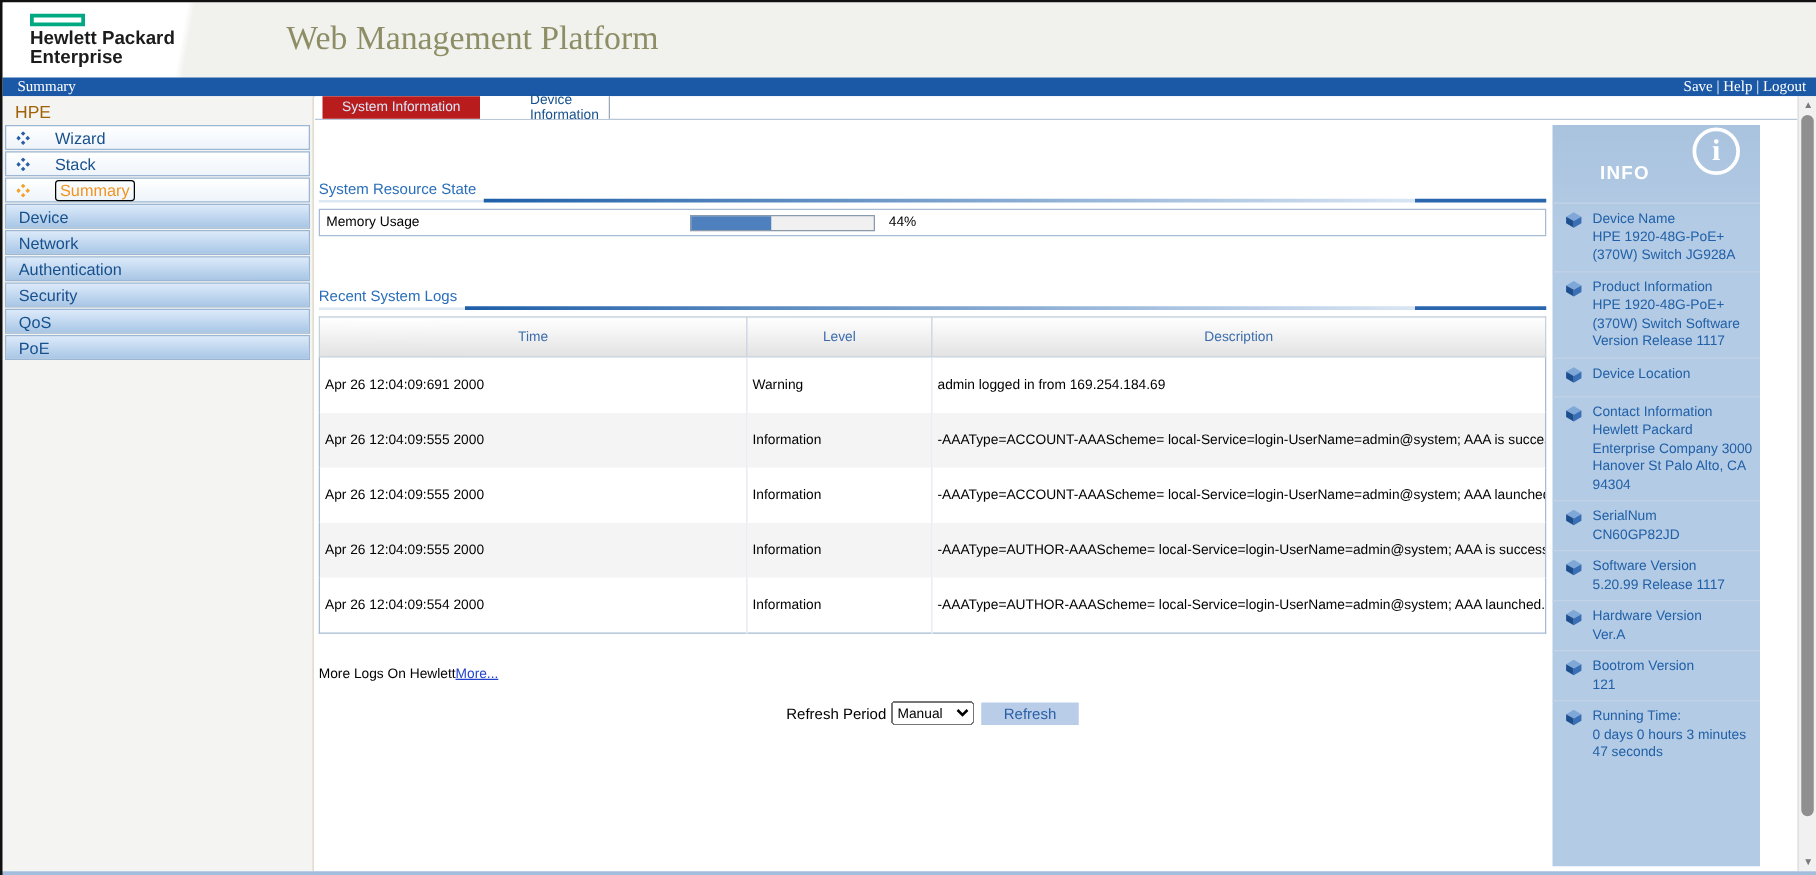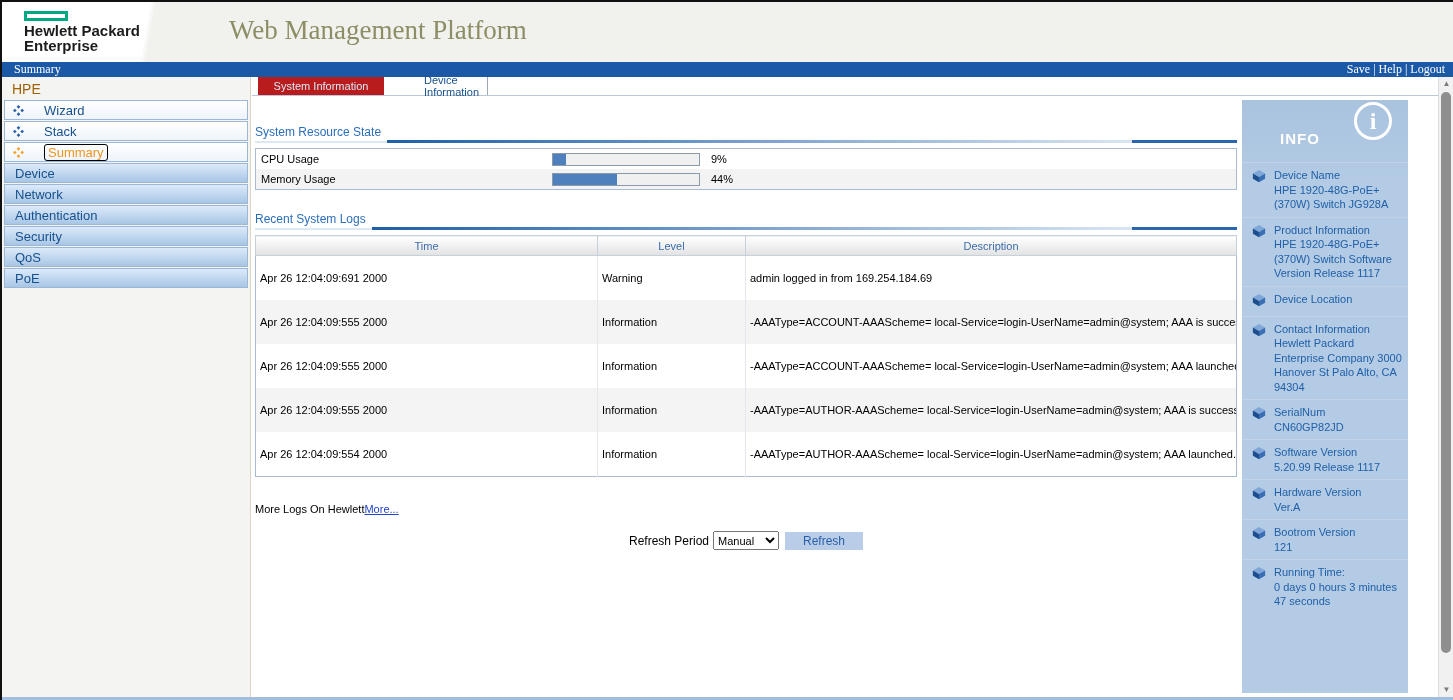--- a/index.html
+++ b/index.html
@@ -53,36 +53,36 @@
 
   
   .tabstrip { height:19px; border-bottom:1px solid #b9c7d9; display:flex; padding-left:6px; }
   .tab { display:flex; align-items:center; justify-content:center; font-size:11px; cursor:pointer; }
   .tab-active { width:126px; background:#b91c1c; color:#d9e9fa; }
   .tab-idle { width:104px; background:#fff; color:#17508c; border-right:1px solid #9aa8b8;padding-left:40px; }
 
   .content { padding:0 3px; }
   .sec-head { display:flex; align-items:flex-end; width:982px; }
   .sec-title { font-size:12px; color:#2a6ebb; padding:0 6px 2px 0; border-bottom:2px solid #dde8f5;
-               white-space:nowrap; }
+               white-space:nowrap;margin-top:19px; }
   .sec-line { flex:1; height:3px; background:linear-gradient(to right,#1e5fa8,#d9e5f3); }
   .sec-cap { width:105px; height:3px; background:#2a66ad; }
 
   .res-table { margin-top:5px; width:982px; border:1px solid #a7bcd4; }
   .res-row { height:20px; display:flex; align-items:center; font-size:11px; color:#000; }
   .res-row:nth-child(2) { background:#f3f3f3; }
   .res-label { width:296px; padding-left:5px; }
   .res-barcell { width:156px; }
   .bartrack { width:148px; height:13px; background:#f0f0f0; border:1px solid #8a9aab; }
   .barfill { height:100%; background:#4d80bd; }
   .res-pct { padding-left:3px; }
 
   .log-table { margin-top:5px; width:982px; border-collapse:collapse; table-layout:fixed;
                font-size:11px; border:1px solid #a7bcd4; }
-  .log-table th { height:20px; background:linear-gradient(#ffffff,#e2e2e2); color:#3a6cac;
+  .log-table th { height:32px; background:linear-gradient(#ffffff,#e2e2e2); color:#3a6cac;
                   font-weight:normal; border:1px solid #c6d1de; }
   .log-table td { height:14px; padding:16px 4px; white-space:nowrap; overflow:hidden;
                   border-left:1px solid #e3e8ef; }
   .log-table td:first-child { border-left:none; }
   .log-table tbody tr:nth-child(even) { background:#f4f4f4; }
 
   .more-row { margin-top:26px; font-size:11px; color:#000; }
   .more-link { color:#2244cc; text-decoration:underline; cursor:pointer; }
 
   .refresh-row { margin-top:16px; width:982px; display:flex; justify-content:center;
@@ -185,29 +185,20 @@
 
     <div class="content">
       <div class="sec-head" style="margin-top:29px;">
         <span class="sec-title">System Resource State</span>
         <div class="sec-line"></div>
         <div class="sec-cap"></div>
       </div>
 
       <div class="res-table">
         <div class="res-row">
-          <div class="res-label">CPU Usage</div>
-          <div class="res-barcell">
-            <div class="bartrack">
-              <div class="barfill" style="width: 9%;"></div>
-            </div>
-          </div>
-          <div class="res-pct">9%</div>
-        </div>
-        <div class="res-row">
           <div class="res-label">Memory Usage</div>
           <div class="res-barcell">
             <div class="bartrack">
               <div class="barfill" style="width: 44%;"></div>
             </div>
           </div>
           <div class="res-pct">44%</div>
         </div>
       </div>
 

